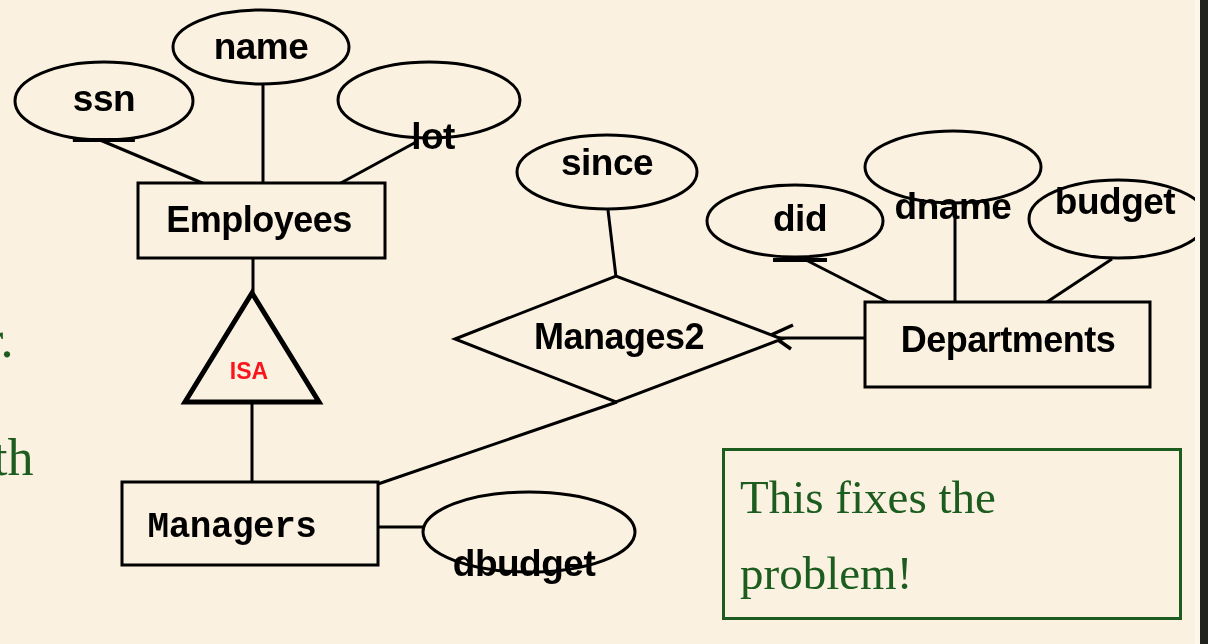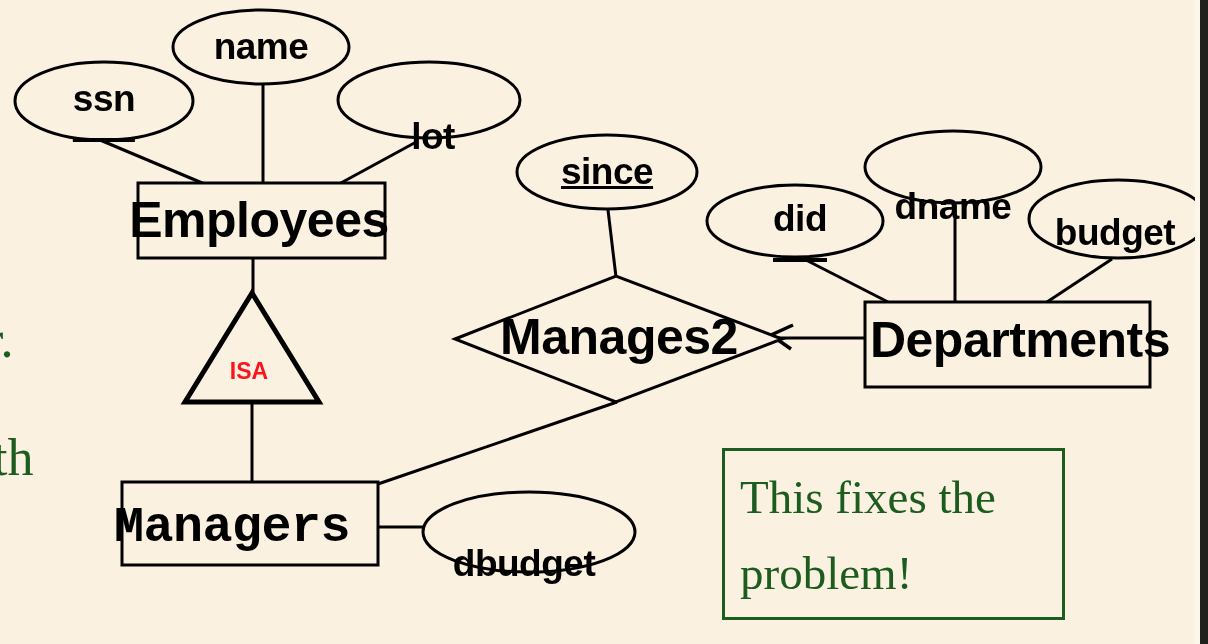--- a/index.html
+++ b/index.html
@@ -12,29 +12,29 @@
     position: relative; width: 1208px; height: 644px;
     background: #fbf1e0; overflow: hidden;
   }
   #diagram-svg { position: absolute; left: 0; top: 0; }
 
   .lbl {
     position: absolute; transform: translate(-50%, -50%);
     font-weight: bold; font-size: 37px; color: #000;
     white-space: nowrap; letter-spacing: -0.5px;
   }
-  .lbl.entity { font-size: 50px; }
+  .lbl.entity { font-size: 36px; }
   .keyed { border-bottom: 4px solid #000; padding-bottom: 19px; }
   .lbl.isa {
     font-size: 23px; color: #fa141c; letter-spacing: 0px;
   }
 
   .callout {
     position: absolute; left: 722px; top: 448px;
-    width: 343px; height: 172px; box-sizing: border-box;
+    width: 460px; height: 172px; box-sizing: border-box;
     border: 3px solid #1d5c1f;
     padding: 8px 0 0 15px;
     font-family: "Liberation Serif", serif;
     font-size: 47px; line-height: 76px; color: #1d5c1f;
     white-space: nowrap;
   }
   .callout div { height: 76px; }
 
   .fragment {
     position: absolute;
@@ -94,29 +94,29 @@
 
       <polygon points="455,339 616,276 782,339 616,402"></polygon>
 
       <polygon points="252,293 185,402 319,402" stroke-width="5"></polygon>
     </g>
   </svg>
 
   <div class="lbl" style="left:104px; top:99px;"><span class="keyed">ssn</span></div>
   <div class="lbl" style="left:261px; top:47px;">name</div>
   <div class="lbl" style="left:433px; top:116px;margin-top:21px;">lot</div>
-  <div class="lbl" style="left:607px; top:172px;text-decoration:underline;">since</div>
+  <div class="lbl" style="left:607px; top:163px;">since</div>
   <div class="lbl" style="left:800px; top:219px;"><span class="keyed">did</span></div>
   <div class="lbl" style="left:953px; top:167px;margin-top:40px;">dname</div>
-  <div class="lbl" style="left:1115px; top:233px;">budget</div>
+  <div class="lbl" style="left:1115px; top:202px;">budget</div>
   <div class="lbl" style="left:524px; top:532px;margin-top:32px;">dbudget</div>
 
   <div class="lbl entity" style="left:259px; top:220px;">Employees</div>
   <div class="lbl entity" style="left:232px; top:527px;font-family:Liberation Mono, monospace;">Managers</div>
-  <div class="lbl entity" style="left:1008px; top:340px;margin-left:12px;">Departments</div>
+  <div class="lbl entity" style="left:1008px; top:340px;">Departments</div>
 
   <div class="lbl entity" style="left:619px; top:337px;">Manages2</div>
   <div class="lbl isa" style="left:249px; top:371px;">ISA</div>
 
   <div class="callout">
     <div>This fixes the</div>
     <div>problem!</div>
   </div>
 
   <span class="fragment" id="fragment-top">r.</span>

